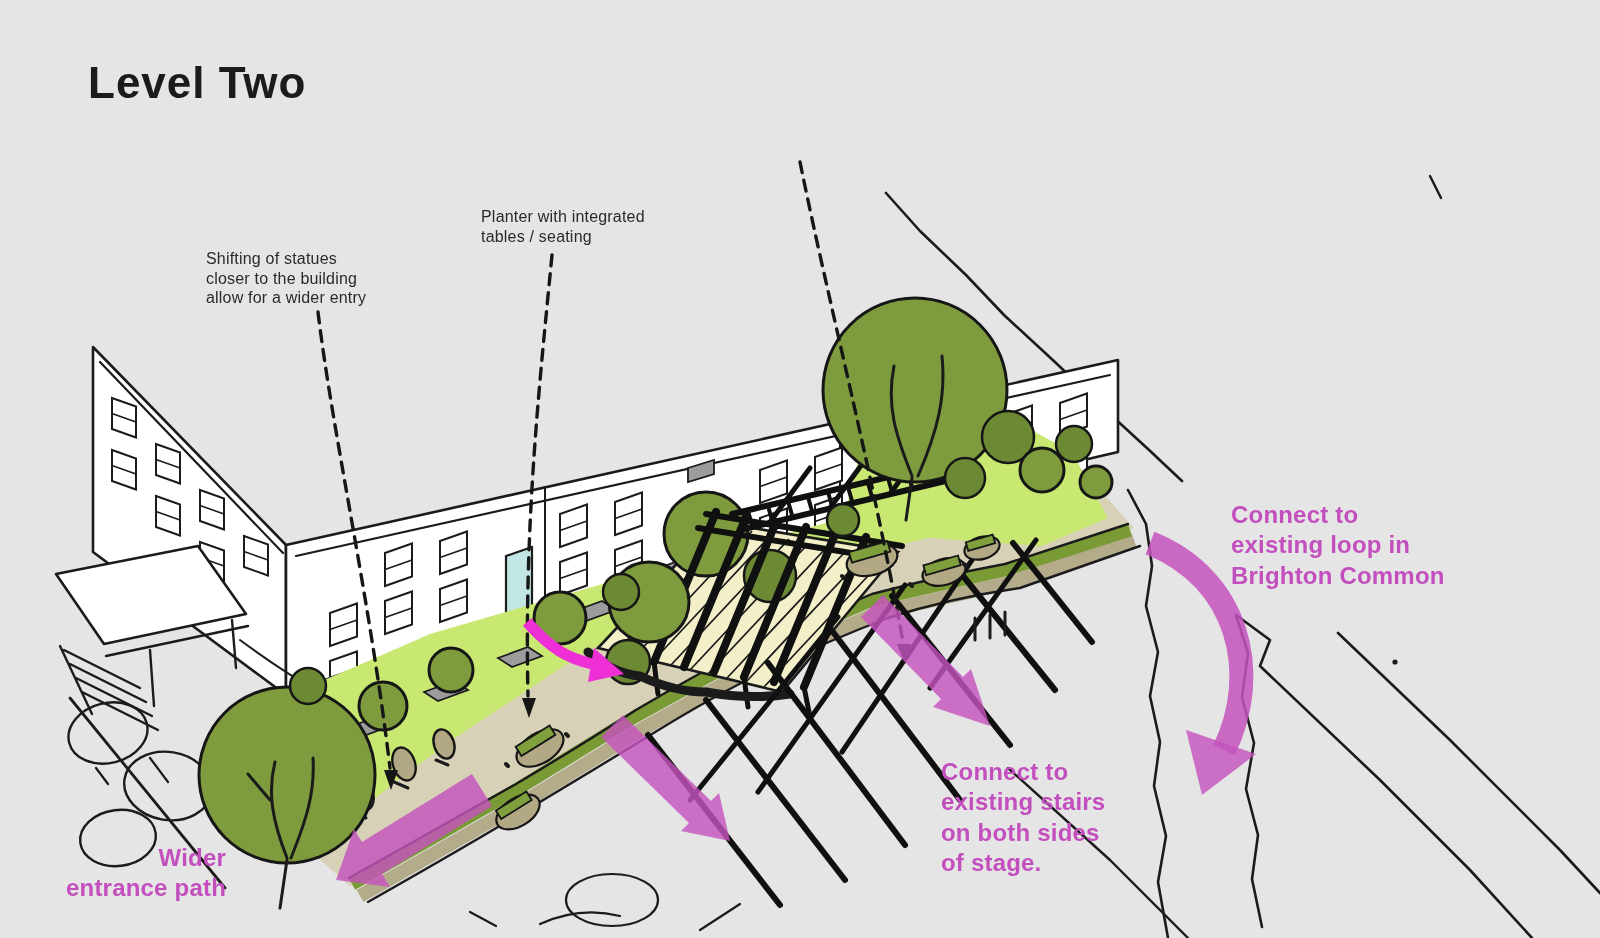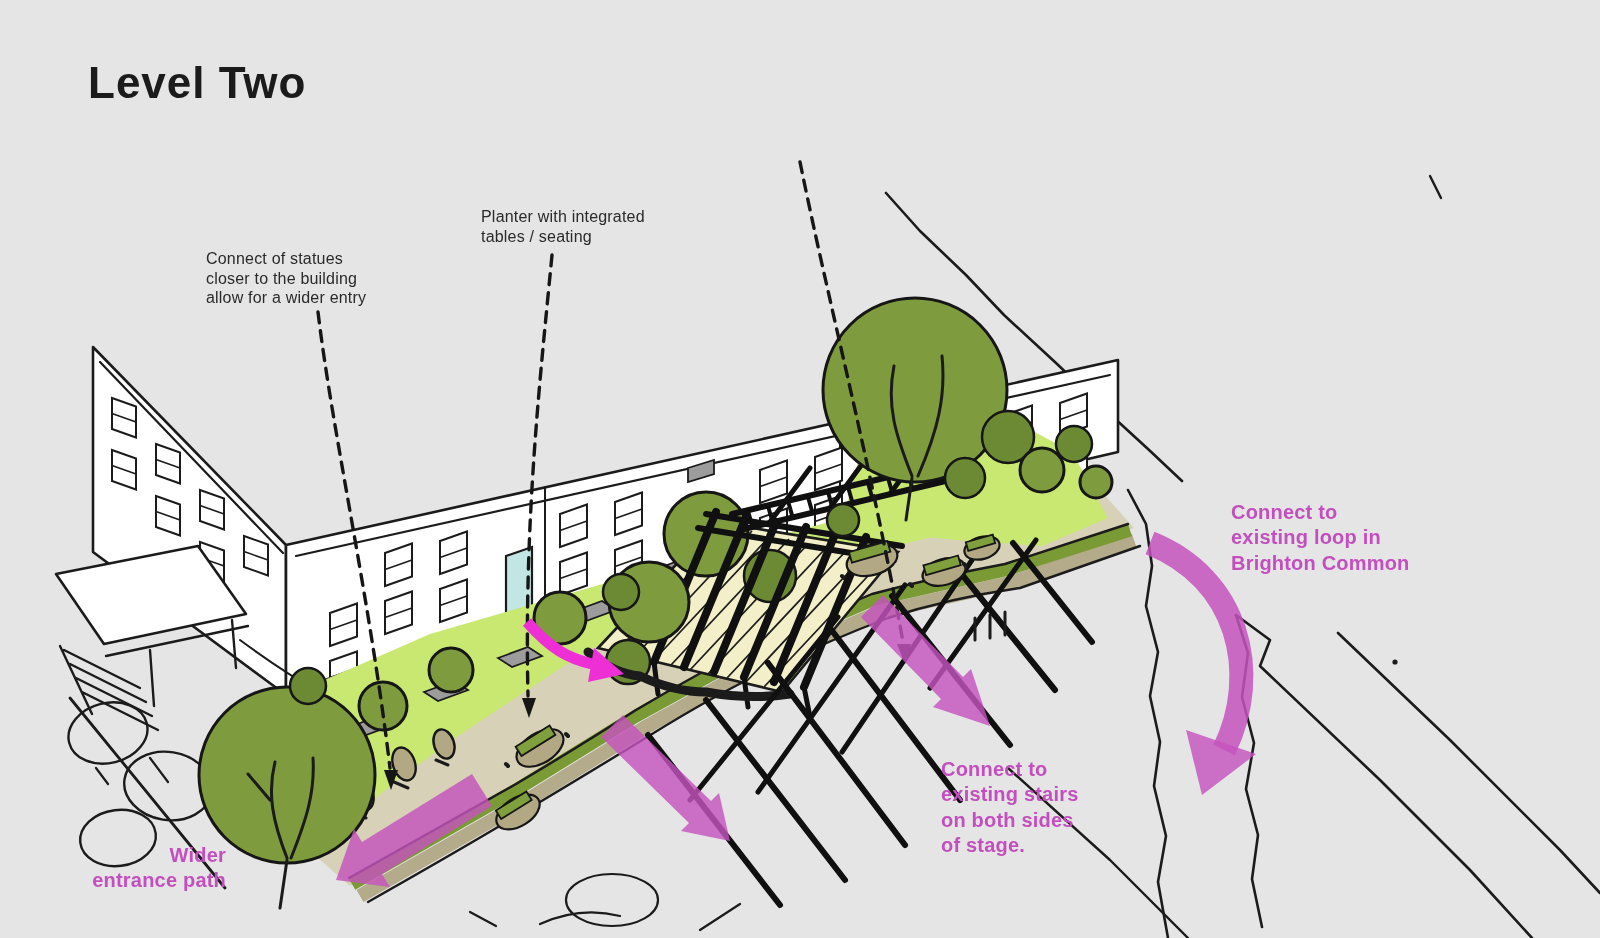--- a/index.html
+++ b/index.html
@@ -3,21 +3,21 @@
 <meta charset="utf-8">
 <style>
   html,body{margin:0;padding:0;background:#fff;}
   .page{position:relative;width:1600px;height:938px;background:#e5e5e5;overflow:hidden;
         font-family:"Liberation Sans",sans-serif;}
   svg{position:absolute;left:0;top:0;}
   .title{position:absolute;left:88px;top:58px;font-size:44px;font-weight:700;
          color:#1b1b1b;letter-spacing:1px;}
   .note{position:absolute;font-size:16px;line-height:1.22;color:#2a2a2a;
         white-space:pre-line;letter-spacing:.2px;}
-  .callout{position:absolute;font-size:20px;line-height:1.27;font-weight:700;
+  .callout{position:absolute;font-size:24px;line-height:1.27;font-weight:700;
         color:var(--pink_text);white-space:pre-line;letter-spacing:.2px;}
   .ink{stroke:#1b1b1b;fill:none;stroke-linejoin:round;stroke-linecap:round;}
   .face{fill:#ffffff;stroke:#1b1b1b;stroke-width:2.6;stroke-linejoin:round;}
   .win{fill:#ffffff;stroke:#1b1b1b;stroke-width:2;}
   .f-tan{fill:var(--tan);}
   .f-lawn{fill:var(--lawn);}
   .f-cream{fill:var(--cream);}
   .f-tree{fill:var(--tree);stroke:#161616;stroke-width:3;}
   .f-tree-d{fill:var(--tree_dark);stroke:#161616;stroke-width:2.5;}
   .paver{fill:var(--paver);stroke:#1b1b1b;stroke-width:1.8;}
@@ -270,21 +270,21 @@
     <polygon class="arrow" points="1202,795 1256,754 1186,730"></polygon>
   </g>
 </svg>
 
 <div class="title">Level Two</div>
 
 
 <div class="note" style="left:481px;top:207px;">Planter with integrated
 tables / seating</div>
 
-<div class="note" style="left:206px;top:249px;">Connect of statues
+<div class="note" style="left:206px;top:249px;">Shifting of statues
 closer to the building
 allow for a wider entry</div>
 
 <div class="callout" style="left:1231px;top:500px;">Connect to
 existing loop in
 Brighton Common</div>
 
 <div class="callout" style="left:941px;top:757px;">Connect to
 existing stairs
 on both sides

